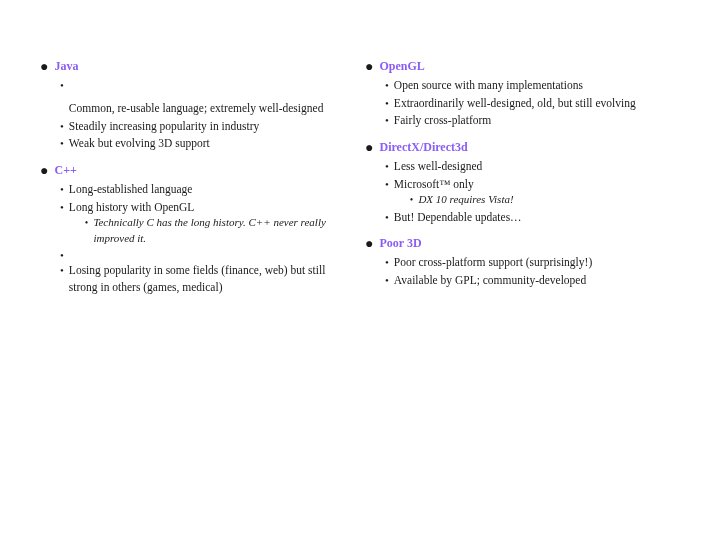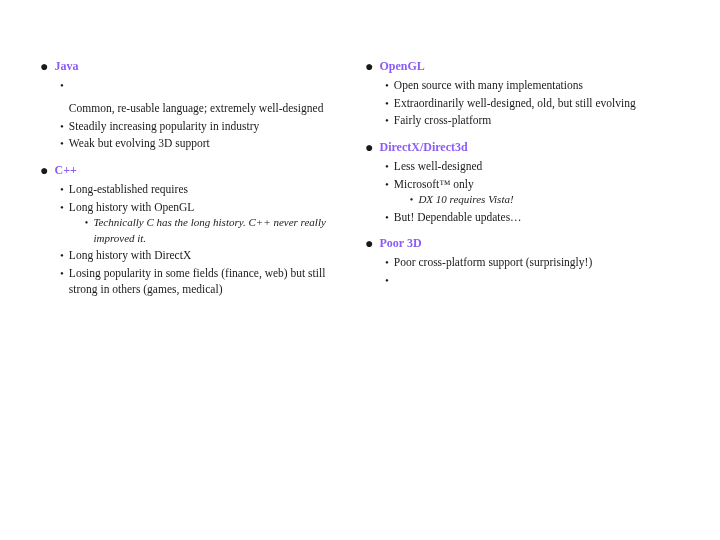--- a/index.html
+++ b/index.html
@@ -146,40 +146,37 @@
         </div>
         <div class="top-level">
           <div class="top-item-row">
             <span class="bullet-l1">●</span>
             <span class="item-label">C++</span>
           </div>
           <div class="sub-list">
             <div class="sub-item-row">
               <span class="bullet-l2">•</span>
               <div style="display: flex; flex-direction: column;">
-                <span class="sub-text">Long-established requires</span>
+                <span class="sub-text">Long-established language</span>
               </div>
             </div>
             <div class="sub-item-row">
               <span class="bullet-l2">•</span>
               <div style="display: flex; flex-direction: column;">
                 <span class="sub-text">Long history with OpenGL</span>
                 <div class="sub-sub-list">
                   <div class="sub-sub-item-row">
                     <span class="bullet-l3">•</span>
                     <span class="sub-sub-text">Technically C has the long history. C++ never really improved it.</span>
                   </div>
                 </div>
               </div>
             </div>
             <div class="sub-item-row">
               <span class="bullet-l2">•</span>
-              <div style="display: flex; flex-direction: column;">
-                <span class="sub-text">Long history with DirectX</span>
-              </div>
             </div>
             <div class="sub-item-row">
               <span class="bullet-l2">•</span>
               <div style="display: flex; flex-direction: column;">
                 <span class="sub-text">Losing popularity in some fields (finance, web) but still strong in others (games, medical)</span>
               </div>
             </div>
           </div>
         </div>
       </div>
@@ -250,19 +247,22 @@
           </div>
           <div class="sub-list">
             <div class="sub-item-row">
               <span class="bullet-l2">•</span>
               <div style="display: flex; flex-direction: column;">
                 <span class="sub-text">Poor cross-platform support (surprisingly!)</span>
               </div>
             </div>
             <div class="sub-item-row">
               <span class="bullet-l2">•</span>
+              <div style="display: flex; flex-direction: column;">
+                <span class="sub-text">Available by GPL; community-developed</span>
+              </div>
             </div>
           </div>
         </div>
       </div>
 
   </div>
 </div>
 
 </body></html>

